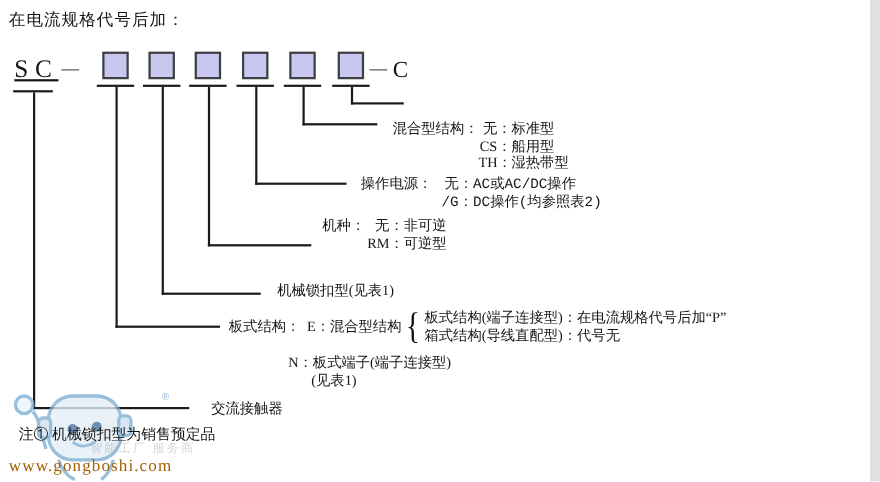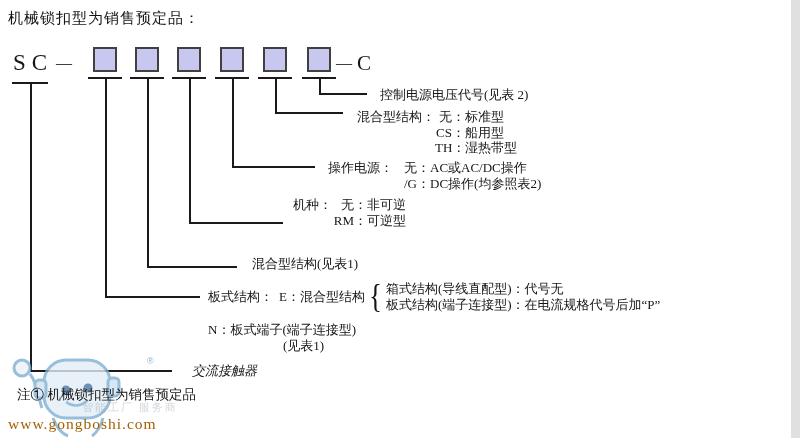--- a/index.html
+++ b/index.html
@@ -4,21 +4,21 @@
 <style>
   html,body { margin:0; padding:0; background:#fff; }
   .canvas {
     position:relative; width:800px; height:438px; background:#ffffff;
     font-family:"Liberation Serif","DejaVu Serif",serif; color:#151515;
     overflow:hidden;
   }
   .title { position:absolute; left:8px; top:9px; font-size:15px; letter-spacing:1px; }
 
   
-  .sc { position:absolute; left:13px; top:50px; font-size:23px; letter-spacing:6px; }
+  .sc { position:absolute; left:13px; top:50px; font-size:23px; letter-spacing:6px;text-decoration:underline; }
   .suffix-c { position:absolute; left:357px; top:51px; font-size:21px; }
   .dash { position:absolute; font-size:16px; line-height:16px; }
   .dash1 { left:56px; top:55px; }
   .dash2 { left:336px; top:55px; }
   .model-box { position:absolute; top:47px; width:20px; height:21px; border:2px solid #404040; background:#c7c7ef; }
   .b1{left:93px}.b2{left:135px}.b3{left:177px}.b4{left:220px}.b5{left:263px}.b6{left:307px}
   .ul { position:absolute; height:2px; background:#1a1a1a; }
   .ul-sc { left:12px; top:82px; width:36px; }
   .ul-b { top:77px; width:34px; }
   .u1{left:88px}.u2{left:130px}.u3{left:172px}.u4{left:215px}.u5{left:258px}.u6{left:302px}
@@ -32,21 +32,21 @@
   .opt-block { display:flex; align-items:flex-start; }
   .opt-row { display:flex; }
   .code { display:inline-block; text-align:right; }
   .sv-code { width:30px; }
   .op-code { width:37px; }
   .mt-code { width:35px; }
 
   .design-main { display:flex; align-items:center; }
   .design-e { margin-left:6px; }
   .brace { font-size:27px; line-height:27px; transform:scaleY(1.25); margin:0 4px 0 4px; font-weight:400; }
-  .design-n { margin-top:10px; }
+  .design-n { margin-left:54px; margin-top:10px; }
   .design-note { margin-left:75px; }
 
   .footnote { position:absolute; left:17px; top:386px; font-size:13.5px; }
 
   
   .wm-robot { position:absolute; left:8px; top:352px; opacity:0.8; }
   .wm-reg { position:absolute; left:147px; top:356px; font-size:9px; color:#8fb3d2; font-family:"Liberation Sans",sans-serif; }
   .wm-brand { position:absolute; left:168px; top:371px; font-size:25px; letter-spacing:36px;
               color:rgba(140,155,165,0.30); font-weight:bold; }
   .wm-tagline { position:absolute; left:82px; top:400px; font-size:11px; letter-spacing:2px;
@@ -54,21 +54,21 @@
   .wm-url { position:absolute; left:8px; top:415px; font-size:15.5px; letter-spacing:1px;
             color:#a16207; font-family:Liberation Serif, serif; }
 
   .right-edge { position:absolute; left:791px; top:0; width:9px; height:438px; background:#e0e0e0; }
 </style>
 </head>
 <body>
 
 <div class="canvas">
 
-  <div class="title">机械锁扣型为销售预定品：</div>
+  <div class="title">在电流规格代号后加：</div>
 
   <div class="sc">SC</div>
   <div class="dash dash1">—</div>
   <div class="model-box b1"></div>
   <div class="model-box b2"></div>
   <div class="model-box b3"></div>
   <div class="model-box b4"></div>
   <div class="model-box b5"></div>
   <div class="model-box b6"></div>
   <div class="dash dash2">—</div>
@@ -91,21 +91,20 @@
   <div class="vline" style="left:319px; top:79px; height:15.5px;"></div>
 
   <div class="hline" style="left:30px;  top:370px; width:142px;"></div>
   <div class="hline" style="left:105px; top:296px; width:95px;"></div>
   <div class="hline" style="left:147px; top:266px; width:90px;"></div>
   <div class="hline" style="left:189px; top:222px; width:94px;"></div>
   <div class="hline" style="left:232px; top:166px; width:83px;"></div>
   <div class="hline" style="left:275px; top:112px; width:68px;"></div>
   <div class="hline" style="left:319px; top:93px;  width:48px;"></div>
 
-  <div class="lbl" style="left:380px; top:87px;">控制电源电压代号(见表 2)</div>
 
   <div class="lbl" style="left:357px; top:109px;">
     <div class="opt-block">
       <span>混合型结构：</span>
       <div>
         <div class="opt-row">
           <span class="code sv-code">无：</span>
           <span>标准型</span>
         </div>
         <div class="opt-row">
@@ -113,21 +112,21 @@
           <span>船用型</span>
         </div>
         <div class="opt-row">
           <span class="code sv-code">TH：</span>
           <span>湿热带型</span>
         </div>
       </div>
     </div>
   </div>
 
-  <div class="lbl" style="left:328px; top:160px;">
+  <div class="lbl" style="left:328px; top:160px;font-family:Liberation Mono, monospace;">
     <div class="opt-block">
       <span>操作电源：</span>
       <div>
         <div class="opt-row">
           <span class="code op-code">无：</span>
           <span>AC或AC/DC操作</span>
         </div>
         <div class="opt-row">
           <span class="code op-code">/G：</span>
           <span>DC操作(均参照表2)</span>
@@ -145,37 +144,37 @@
           <span>非可逆</span>
         </div>
         <div class="opt-row">
           <span class="code mt-code">RM：</span>
           <span>可逆型</span>
         </div>
       </div>
     </div>
   </div>
 
-  <div class="lbl" style="left:252px; top:256px;">混合型结构(见表1)</div>
+  <div class="lbl" style="left:252px; top:256px;">机械锁扣型(见表1)</div>
 
   <div class="lbl" style="left:208px; top:281px;">
     <div class="design-main">
       <span>板式结构：</span>
       <span class="design-e">E：混合型结构</span>
       <span class="brace">{</span>
       <div>
+        <div>板式结构(端子连接型)：在电流规格代号后加“P”</div>
         <div>箱式结构(导线直配型)：代号无</div>
-        <div>板式结构(端子连接型)：在电流规格代号后加“P”</div>
       </div>
     </div>
     <div class="design-n">N：板式端子(端子连接型)</div>
     <div class="design-note">(见表1)</div>
   </div>
 
-  <div class="lbl" style="left:192px; top:363px;font-style:italic;">交流接触器</div>
+  <div class="lbl" style="left:192px; top:363px;">交流接触器</div>
 
   <div class="wm-robot">
     <svg width="150" height="86" viewBox="0 0 150 86">
       <g stroke="#7fafd2" fill="none" stroke-width="3">
         <circle cx="14" cy="16" r="8" fill="#eaf3fa"></circle>
         <path d="M22 22 C30 32 30 46 34 56"></path>
         <rect x="36" y="8" width="66" height="58" rx="22" fill="#e4eef7"></rect>
         <rect x="27" y="28" width="11" height="18" rx="4" fill="#cfe2f1"></rect>
         <rect x="100" y="26" width="11" height="18" rx="4" fill="#cfe2f1"></rect>
         <circle cx="58" cy="38" r="4.5" fill="#48759e" stroke="none"></circle>

